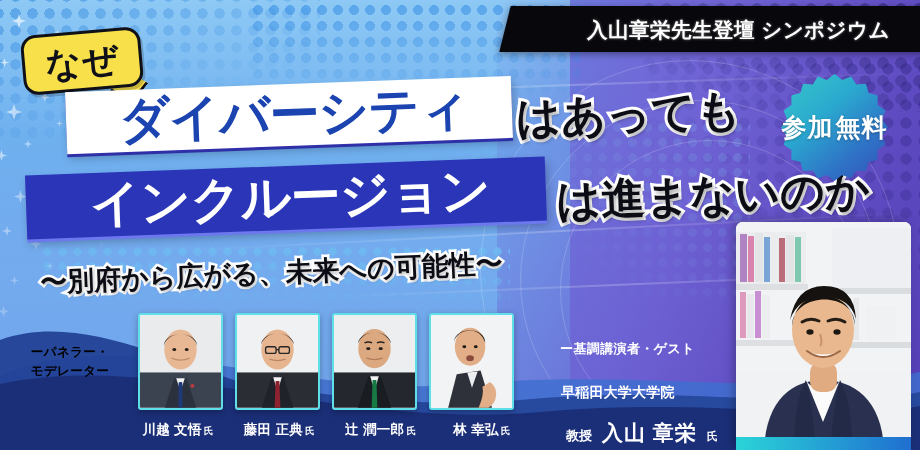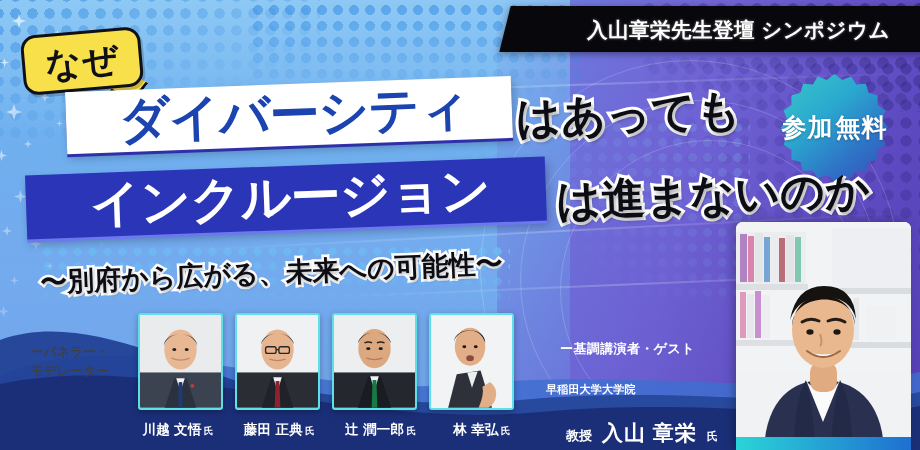--- a/index.html
+++ b/index.html
@@ -191,31 +191,31 @@
   }
   .pname{
     width:96px;text-align:center;color:#ffffff;
     font-size:13.5px;font-weight:700;white-space:nowrap;letter-spacing:.3px;
   }
   .pname .sfx{font-size:9.5px;font-weight:700;margin-left:2px;}
 
   
   .role-left{
     position:absolute;left:8px;top:343px;width:124px;text-align:center;
-    color:#404040;font-size:12.5px;font-weight:700;line-height:1.55;letter-spacing:.4px;
+    color:#000000;font-size:12.5px;font-weight:700;line-height:1.55;letter-spacing:.4px;
   }
 
   
   .role-right{
     position:absolute;left:560px;top:340px;
     color:#ffffff;font-size:13px;font-weight:700;letter-spacing:.4px;white-space:nowrap;
   }
   .guest-affil{
-    position:absolute;left:546px;top:382px;
-    color:#ffffff;font-size:11px;font-weight:700;line-height:1.45;letter-spacing:.2px;white-space:nowrap;
+    position:absolute;left:561px;top:382px;
+    color:#ffffff;font-size:14px;font-weight:700;line-height:1.45;letter-spacing:.2px;white-space:nowrap;
   }
   .guest-name{
     position:absolute;left:566px;top:419px;
     display:flex;align-items:baseline;gap:10px;color:#ffffff;white-space:nowrap;
   }
   .guest-name .ttl{font-size:13px;font-weight:700;}
   .guest-name .nm{font-size:21px;font-weight:700;letter-spacing:1px;}
   .guest-name .sfx{font-size:11px;font-weight:700;}
 
   

